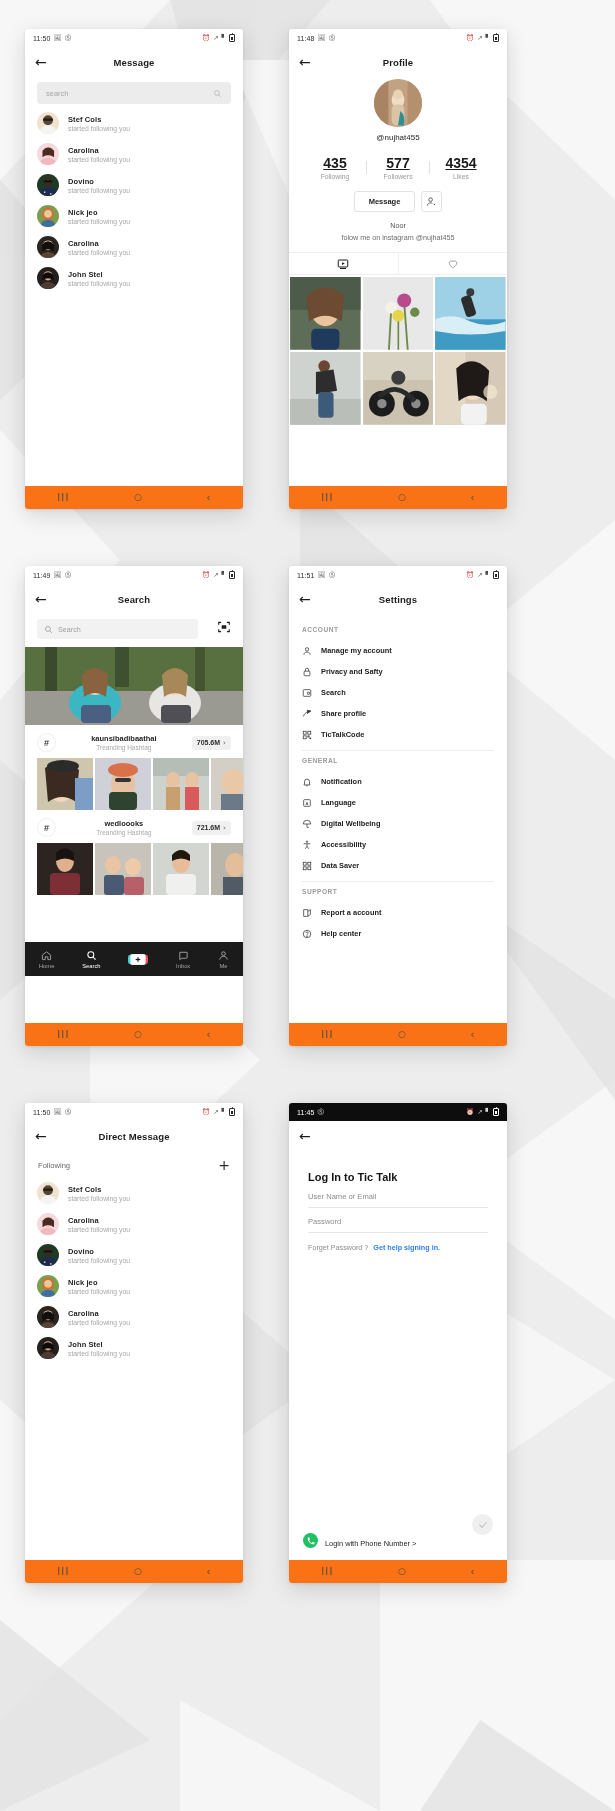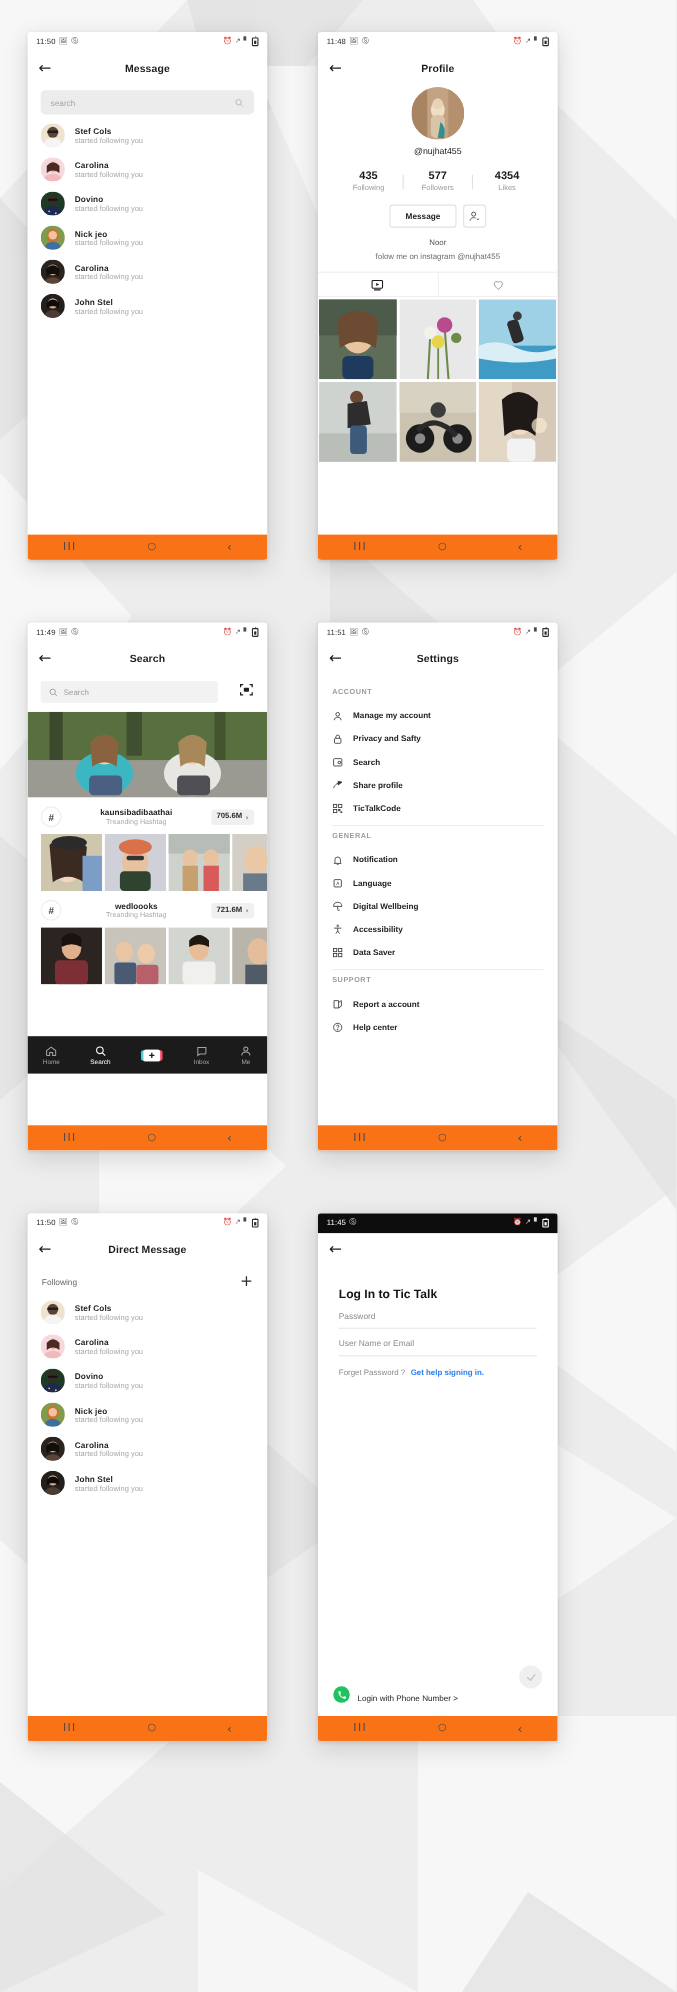--- a/index.html
+++ b/index.html
@@ -102,21 +102,21 @@
 
   
   .profile-body { display:flex; flex-direction:column; align-items:center; }
   .profile-pic {
     width:48px; height:48px; border-radius:50%; overflow:hidden; margin-top:2px;
   }
   .profile-pic svg { width:100%; height:100%; display:block;}
   .profile-handle { font-size:8px; color:#1f1f1f; margin-top:6px; }
   .stats { display:flex; align-items:center; margin-top:13px; width:100%; justify-content:center; }
   .stat { display:flex; flex-direction:column; align-items:center; width:62px; }
-  .stat-num { font-size:10px; font-weight:bold; color:#1b1b1b; }
+  .stat-num { font-size:14px; font-weight:bold; color:#1b1b1b;text-decoration:underline; }
   .stat-lbl { font-size:6.8px; color:#9b9b9b; margin-top:2px; }
   .stat-div { width:1px; height:13px; background:#e0e0e0; }
   .profile-actions { display:flex; gap:6px; margin-top:11px; align-items:center;}
   .btn-outline {
     border:1px solid #e2e2e2; border-radius:3px; background:#fff;
     font-size:7.5px; font-weight:bold; color:#1f1f1f; padding:5px 14px; cursor:pointer;
   }
   .btn-icon-sq {
     border:1px solid #e2e2e2; border-radius:3px; background:#fff;
     width:21px; height:21px; display:flex; align-items:center; justify-content:center; cursor:pointer;
@@ -957,22 +957,22 @@
         <span class="sb-ico">↗</span>
         <span class="sb-ico">▘</span>
         <span class="sb-batt"></span>
       </div>
     </div>
     <div class="appbar">
       <span class="back-arrow">←</span>
     </div>
     <div class="login-body">
       <div class="login-title">Log In to Tic Talk</div>
+      <div class="login-field">User Name or Email</div>
       <div class="login-field">Password</div>
-      <div class="login-field">User Name or Email</div>
       <div class="login-links">
         <span class="lk-muted">Forget Password ?</span>
         <span class="lk-accent">Get help signing in.</span>
       </div>
     </div>
     <div class="login-footer">
       <div class="phone-login">
         <span class="phone-circle">
           <svg width="8" height="8" viewBox="0 0 24 24" fill="#ffffff">
               <path d="M6.6 10.8c1.6 3.1 4.1 5.6 7.2 7.2l2.4-2.4c.3-.3.8-.4 1.2-.3 1.3.4 2.6.7 4 .7.6 0 1 .4 1 1V21c0 .6-.4 1-1 1C10.6 22 2 13.4 2 2.8c0-.6.4-1 1-1h3.9c.6 0 1 .4 1 1 0 1.4.2 2.7.7 4 .1.4 0 .9-.3 1.2z"></path>

